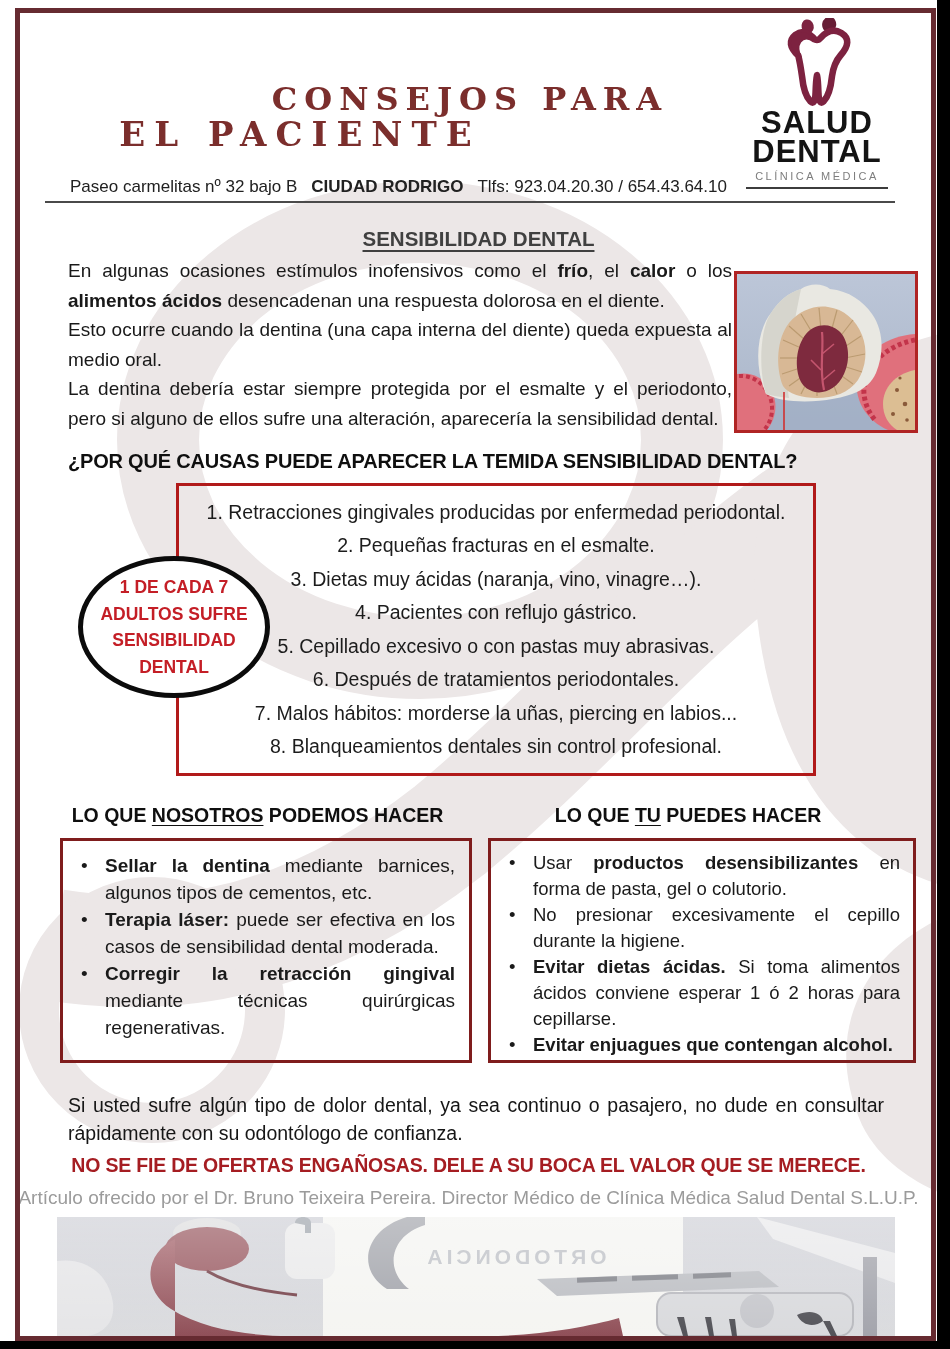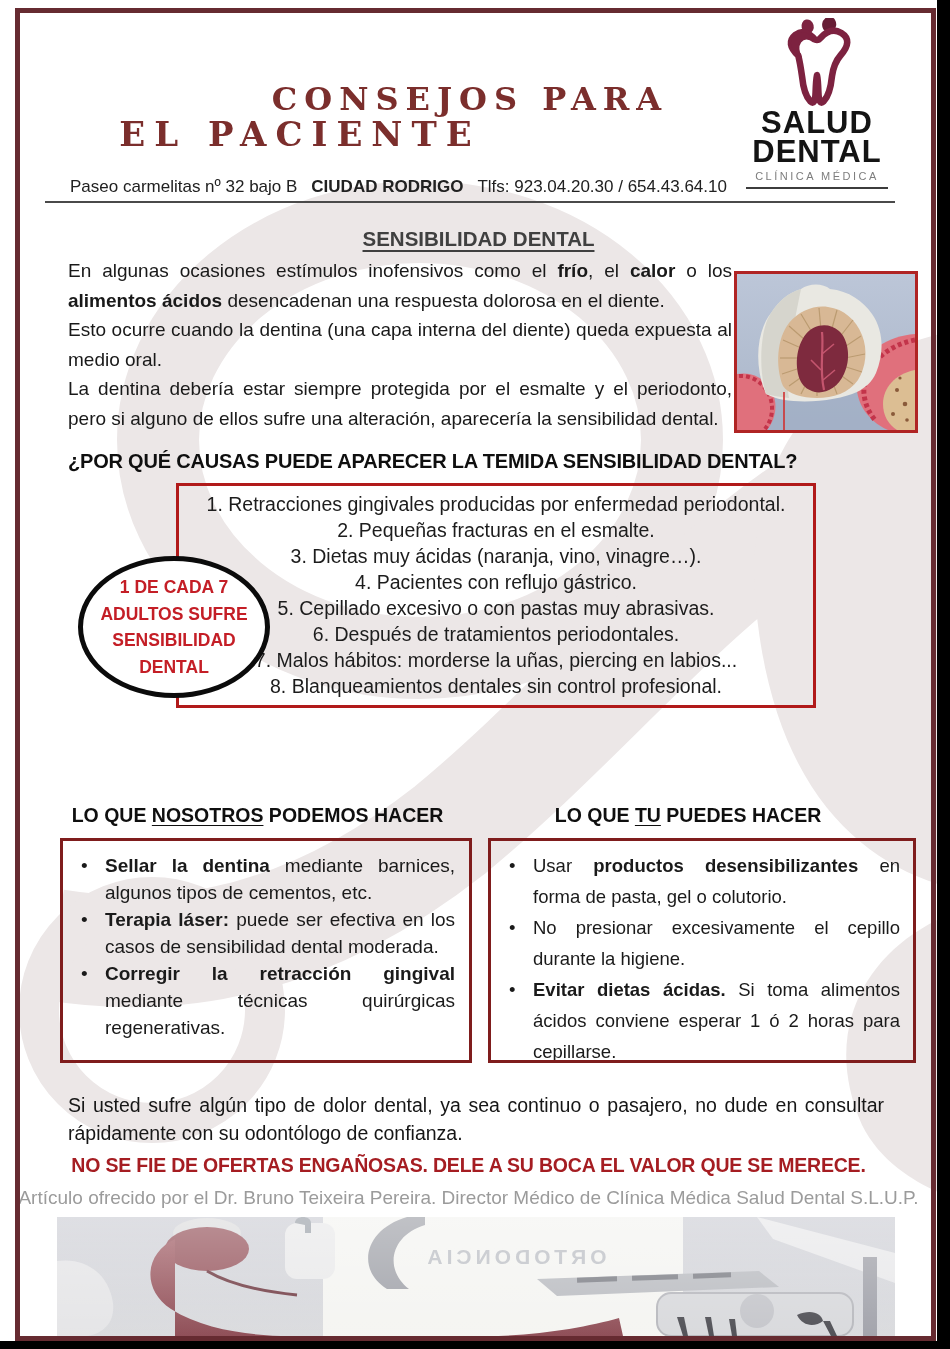--- a/index.html
+++ b/index.html
@@ -29,35 +29,35 @@
   .main-title{position:absolute;top:227px;left:10px;width:937px;text-align:center;font-size:20.5px;font-weight:bold;color:#404040;}
   .main-title span{text-decoration:underline;text-underline-offset:4px;}
   .intro{position:absolute;top:256px;left:68px;width:664px;font-size:19px;line-height:29.5px;text-align:justify;color:#191919;}
   .intro p{margin:0;}
   .b{font-weight:bold;}
   .tooth-img{position:absolute;top:271px;left:734px;width:184px;height:162px;border:3px solid #b02424;box-sizing:border-box;}
   .tooth-img svg{display:block;}
 
   
   .causes-heading{position:absolute;top:450px;left:68px;font-size:20px;font-weight:bold;color:#0f0f0f;letter-spacing:-0.2px;white-space:nowrap;}
-  .causes-box{position:absolute;top:483px;left:176px;width:640px;height:225px;border:3.5px solid #b11a1a;box-sizing:border-box;
+  .causes-box{position:absolute;top:483px;left:176px;width:640px;height:293px;border:3.5px solid #b11a1a;box-sizing:border-box;
     display:flex;flex-direction:column;justify-content:space-evenly;align-items:center;text-align:center;
     font-size:19.5px;color:#1c1c1c;padding:4px 12px;}
   .badge{position:absolute;top:556px;left:78px;width:182px;height:132px;background:#fff;border:5px solid #0b0b0b;border-radius:50%;
     display:flex;flex-direction:column;justify-content:center;align-items:center;z-index:2;
     font-weight:bold;color:#c41e26;font-size:17.5px;line-height:26.5px;text-align:center;}
 
   
   .col-head{position:absolute;top:804px;font-weight:bold;font-size:19.5px;text-align:center;color:#0f0f0f;white-space:nowrap;}
   .col-head .u{text-decoration:underline;text-underline-offset:3px;}
   .ch-left{left:60px;width:395px;}
   .ch-right{left:488px;width:400px;}
   .gbox{position:absolute;top:838px;height:225px;border:3px solid #7f1d1d;box-sizing:border-box;overflow:hidden;}
   .gbox-left{left:60px;width:412px;padding:11px 14px 0 8px;font-size:19px;line-height:27px;}
-  .gbox-right{left:488px;width:428px;padding:9px 13px 0 8px;font-size:18.5px;line-height:31px;}
+  .gbox-right{left:488px;width:428px;padding:9px 13px 0 8px;font-size:18.5px;line-height:26px;}
   .gbox ul{margin:0;padding:0 0 0 34px;list-style:none;}
   .gbox li{position:relative;text-align:justify;}
   .gbox li::before{content:"\2022";position:absolute;left:-24px;top:0;}
 
   
   .advice{position:absolute;top:1091px;left:68px;width:816px;font-size:19.5px;line-height:28px;text-align:justify;color:#161616;}
   .warning{position:absolute;top:1154px;left:0;width:937px;text-align:center;color:#a51d22;font-weight:bold;font-size:19.5px;letter-spacing:-0.2px;}
   .credit{position:absolute;top:1187px;left:0;width:937px;text-align:center;color:#9b9b9b;font-size:19px;}
 
   

